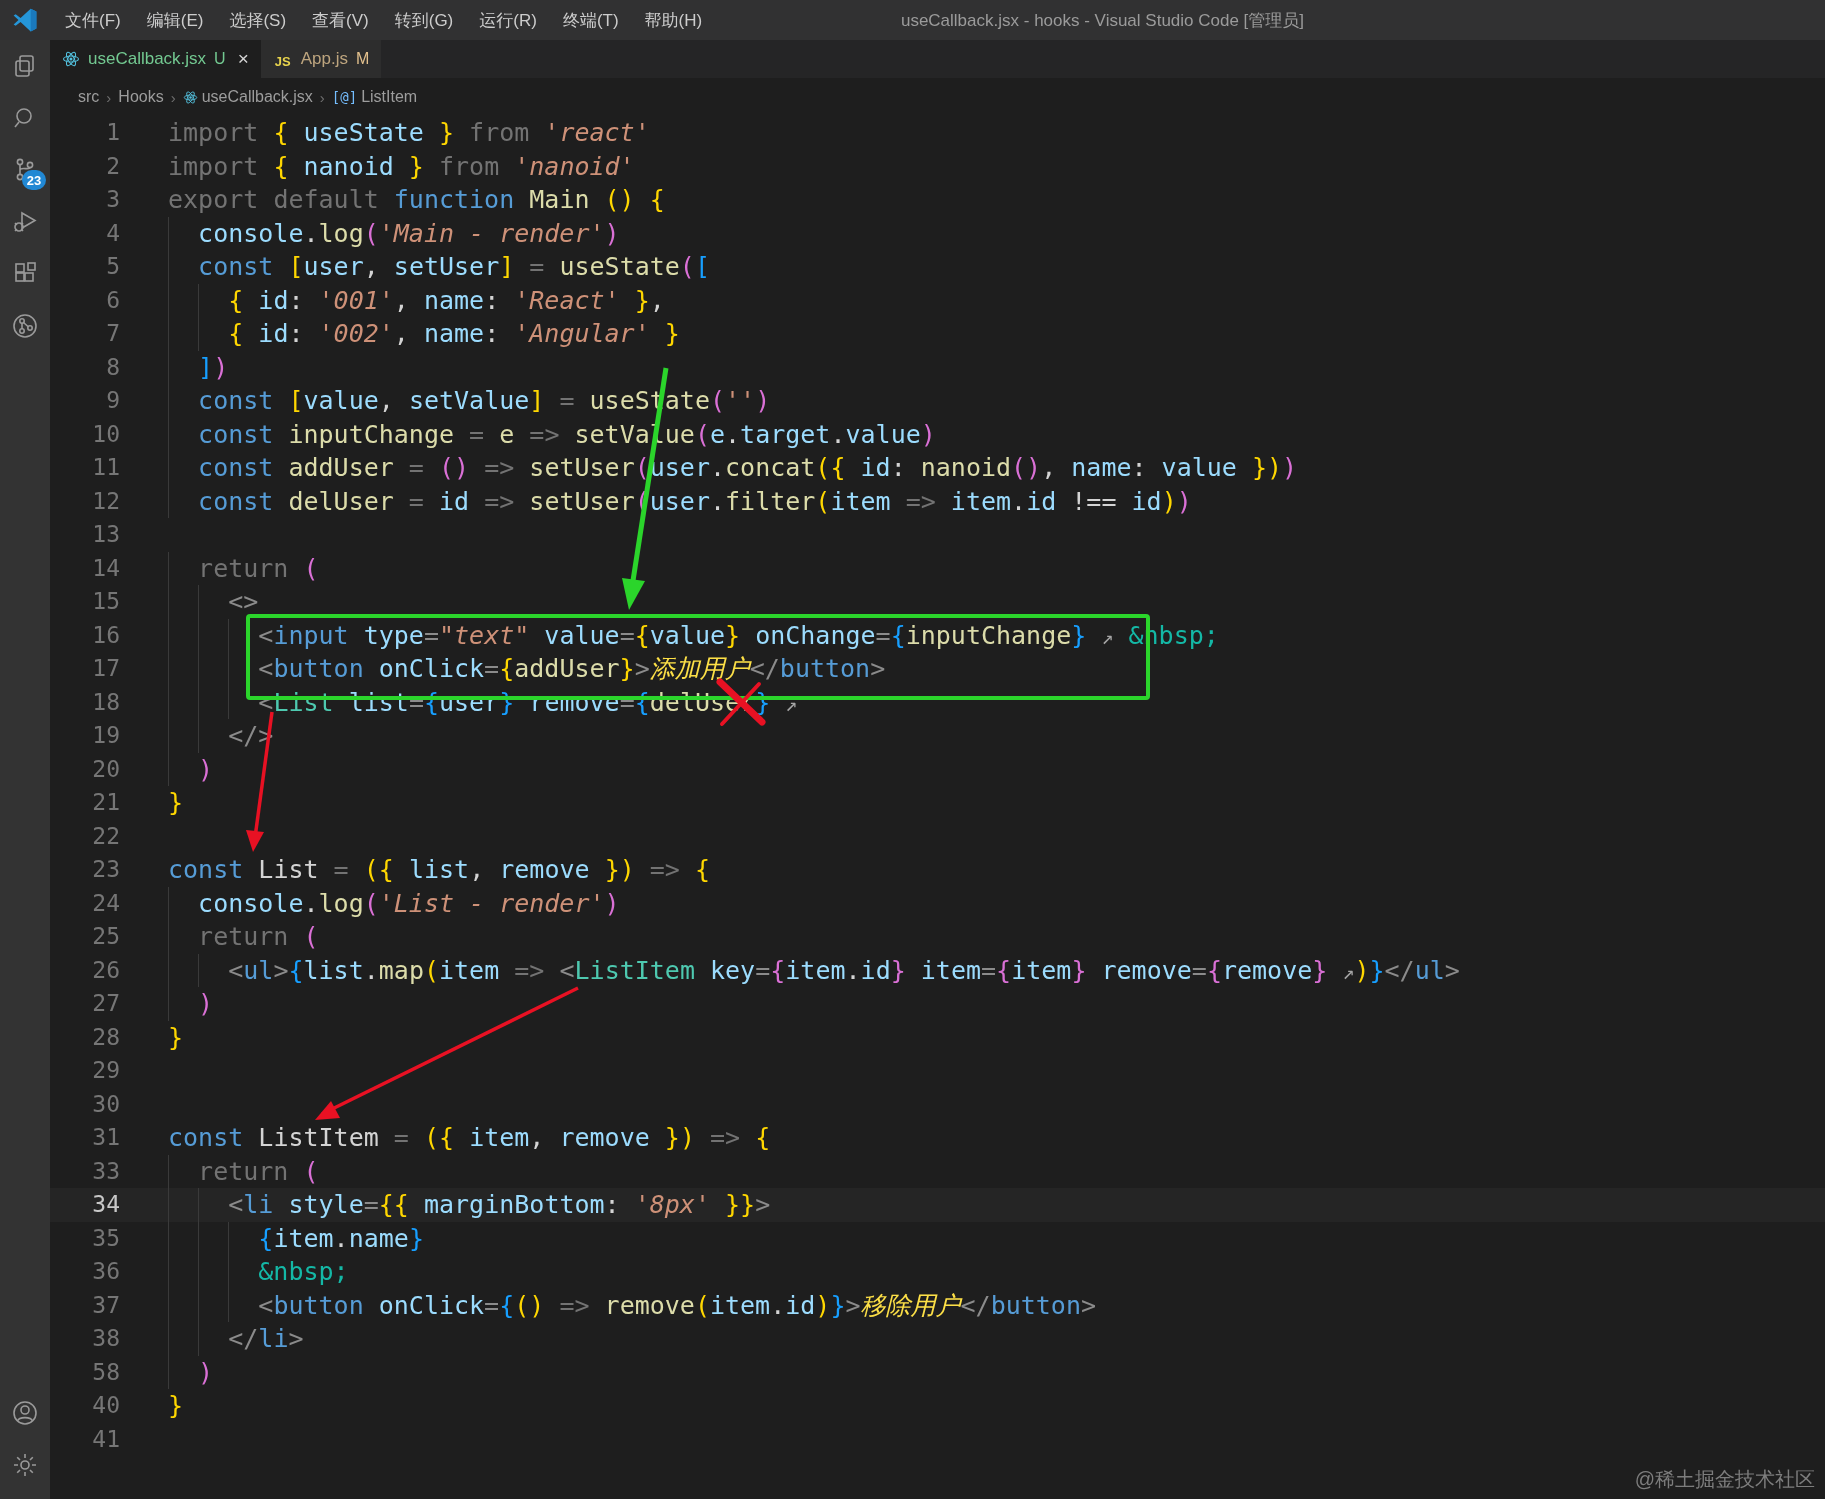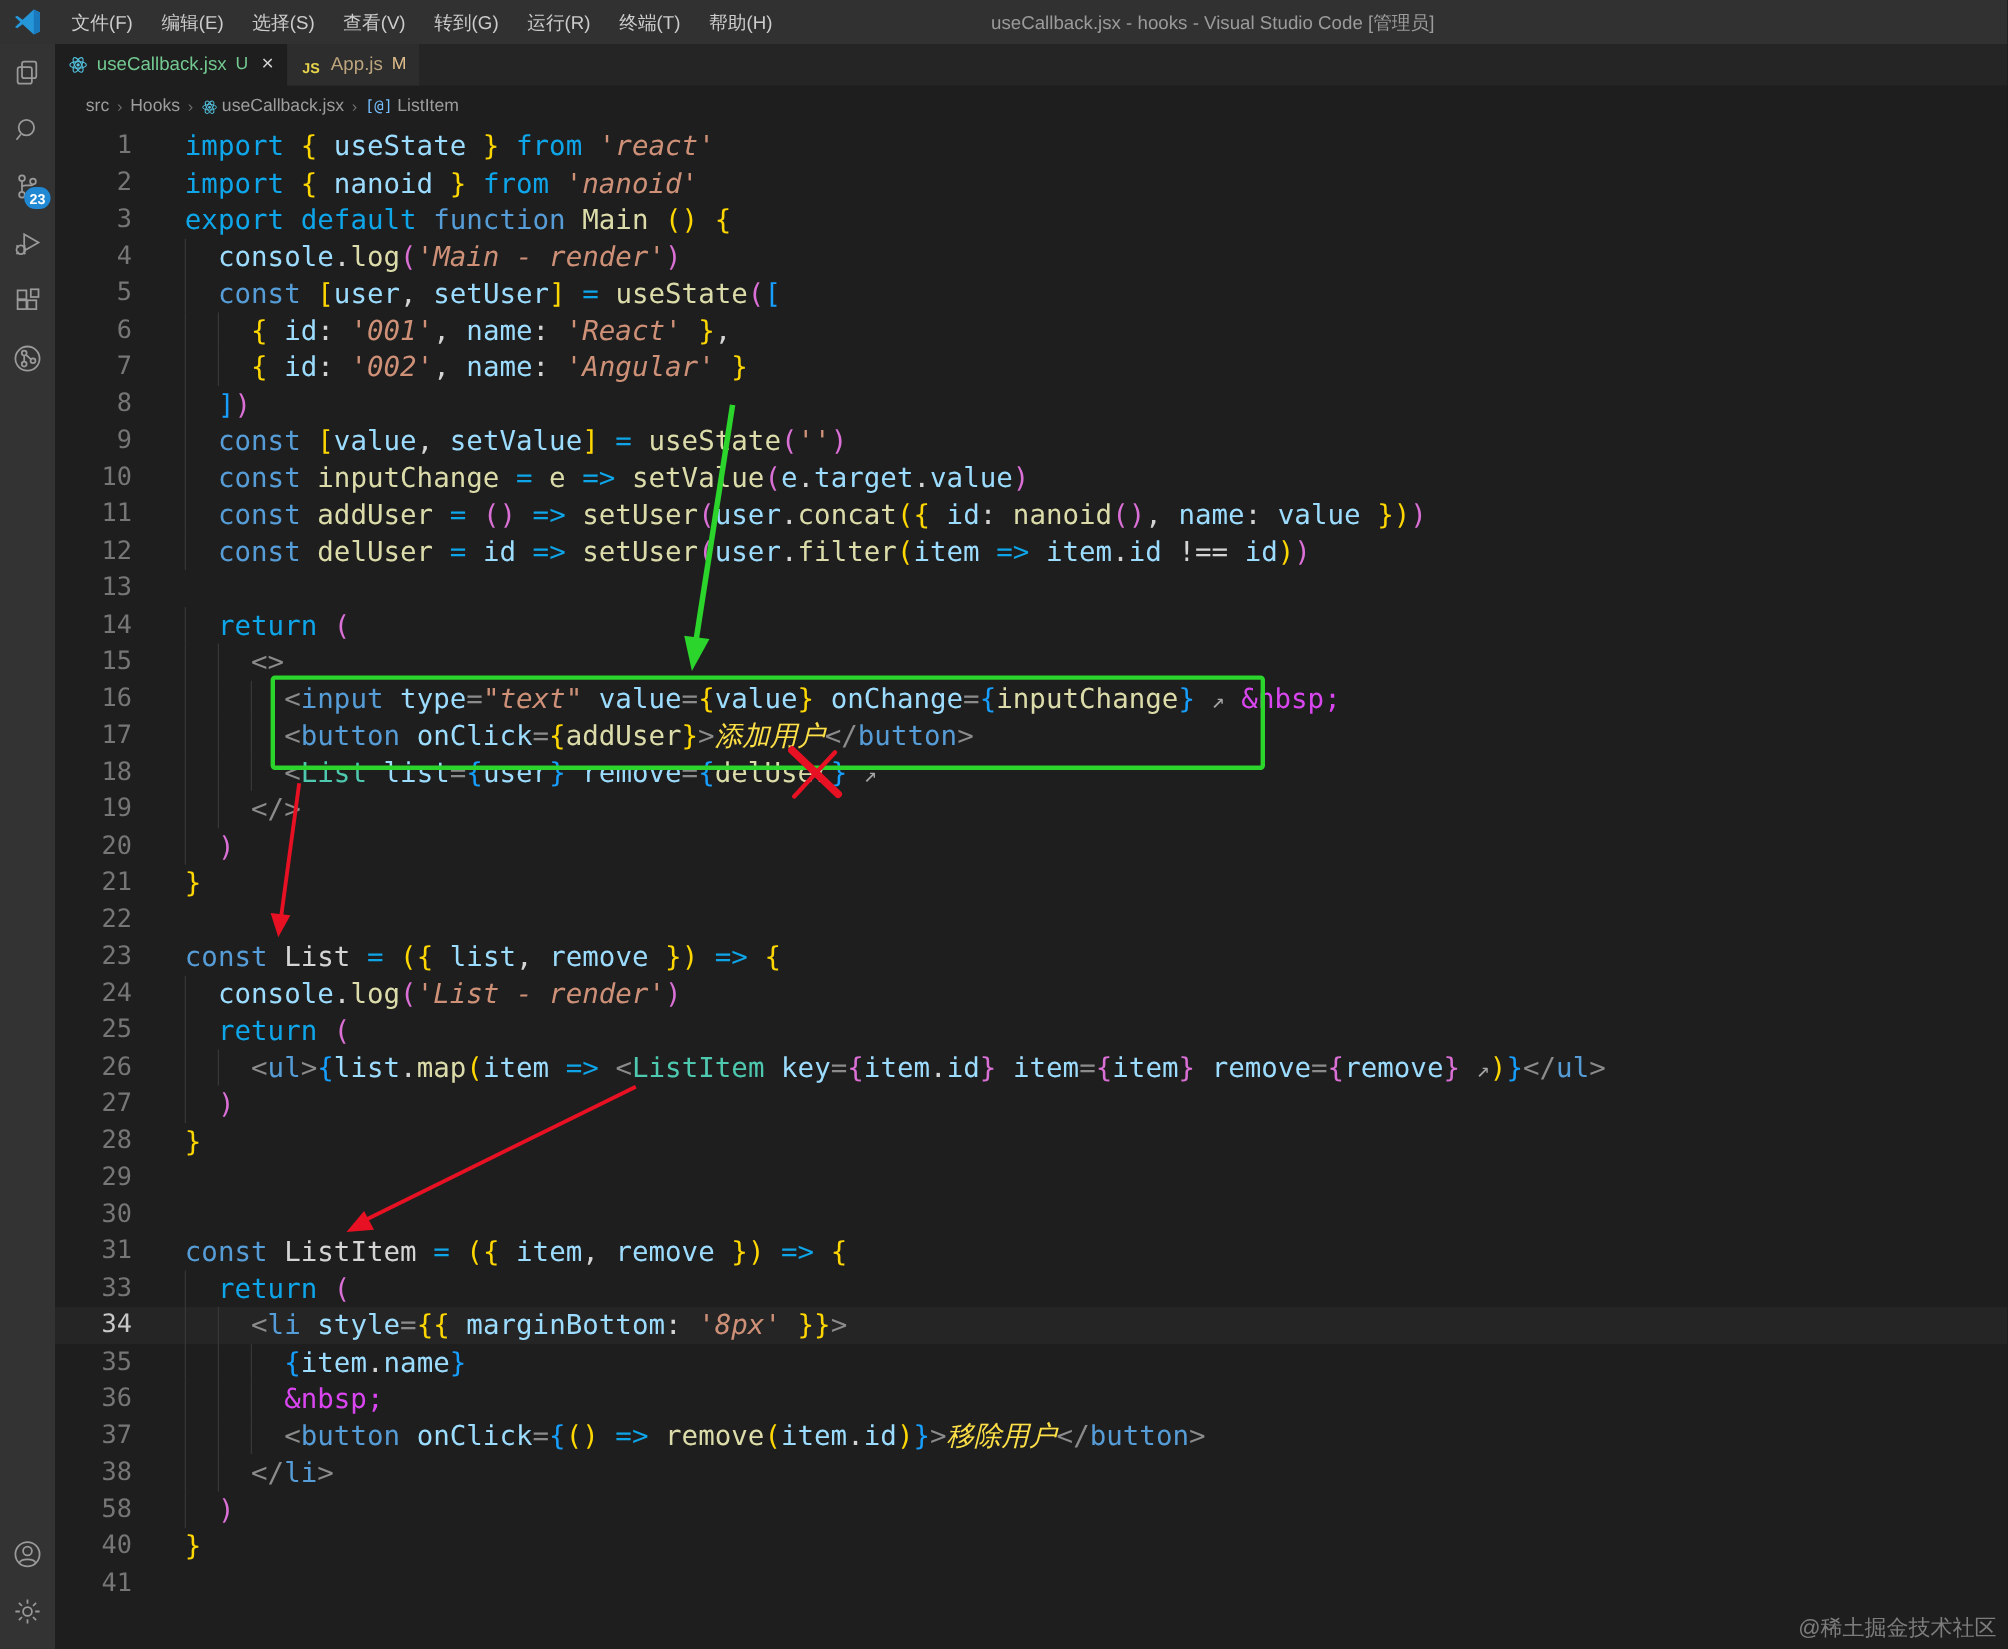--- a/index.html
+++ b/index.html
@@ -44,25 +44,25 @@
   .symbol-icon{color:#75beff;font-size:14px;font-family:"DejaVu Sans Mono",monospace;}
 
   
   .codearea{position:relative;flex:1;}
   .row{display:flex;height:33.5px;line-height:33.5px;white-space:pre;}
   .row.active-line{background:rgba(255,255,255,0.035);}
   .ln{width:70px;text-align:right;color:#767676;font-family:"DejaVu Sans Mono",monospace;font-size:23px;flex:0 0 auto;}
   .row.active-line .ln{color:#c8c8c8;}
   .code{margin-left:48px;font-family:"DejaVu Sans Mono",monospace;font-size:25px;position:relative;flex:1;}
   .guide{position:absolute;top:0;bottom:0;width:1px;background:#3a3a3a;}
-  .tk-kw{color:#0ea5e9;text-align:center;} .tk-st{color:#569cd6;} .tk-var{color:#9cdcfe;}
+  .tk-kw{color:#737373;text-align:center;} .tk-st{color:#569cd6;} .tk-var{color:#9cdcfe;}
   .tk-fn{color:#dcdcaa;} .tk-str{color:#ce9178;font-style:italic;} .tk-cmp{color:#4ec9b0;}
   .tk-tag{color:#569cd6;} .tk-attr{color:#9cdcfe;} .tk-pun{color:#8b8b8b;}
   .tk-fg{color:#d4d4d4;} .tk-b1{color:#ffd700;} .tk-b2{color:#da70d6;}
-  .tk-b3{color:#179fff;} .tk-ent{color:#d946ef;} .tk-lig{color:#a5a5a5;font-size:20px;}
+  .tk-b3{color:#179fff;} .tk-ent{color:#14b8a6;} .tk-lig{color:#a5a5a5;font-size:20px;}
   .tk-txt{color:#fde047;font-style:italic;}
 
   
   .overlay{position:absolute;left:0;top:0;width:1825px;height:1499px;pointer-events:none;z-index:5;}
 
   .watermark{position:absolute;right:10px;bottom:6px;color:#7d7d7d;font-size:20px;z-index:6;}
 </style>
 </head>
 <body>
 

